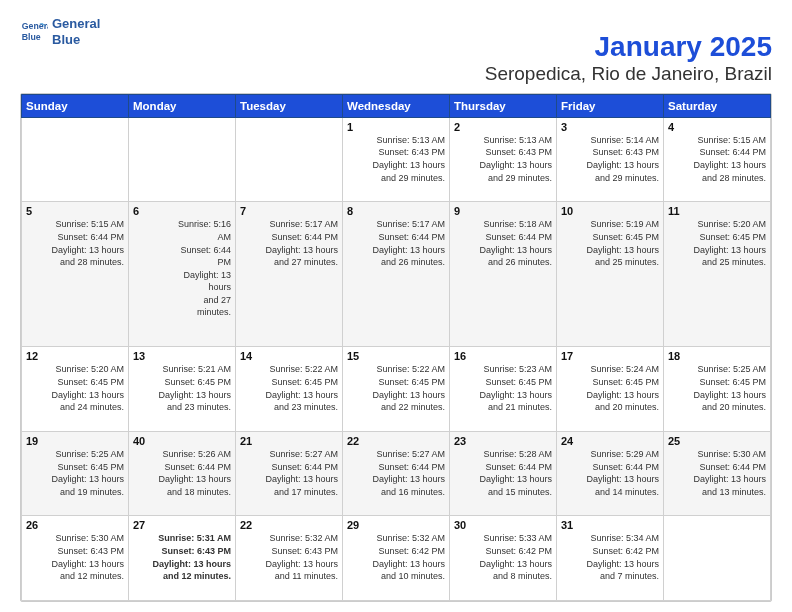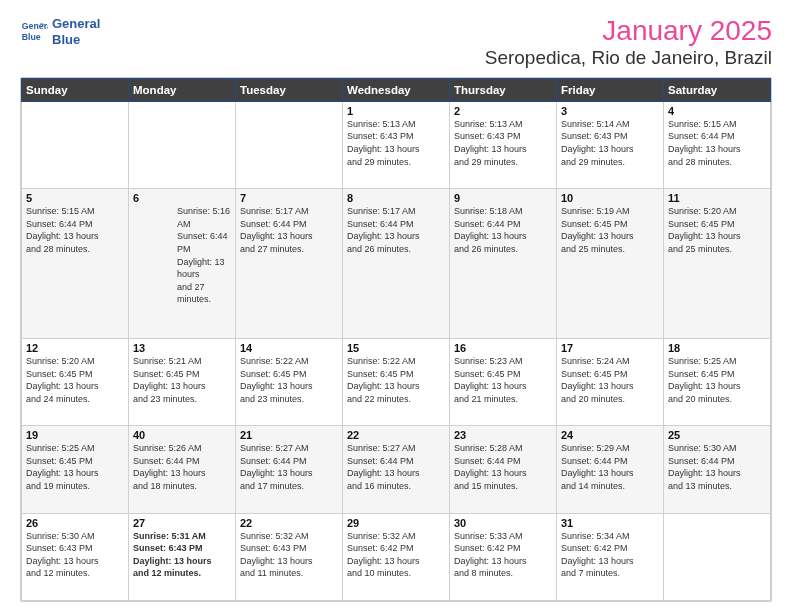--- a/index.html
+++ b/index.html
@@ -36,43 +36,44 @@
     }
     .logo-icon {
       width: 28px;
       height: 28px;
     }
     .title-block {
       text-align: right;
     }
     .title-block h1 {
       font-size: 28px;
-      font-weight: normal;
-      color: #ec4899;
+      font-weight: bold;
+      color: #1d4ed8;
       line-height: 1.1;
+      margin-top: 16px;
     }
     .title-block h2 {
       font-size: 19px;
       font-weight: normal;
       color: #333;
     }
     .calendar {
       flex: 1;
       border: 1px solid #ccc;
       border-radius: 2px;
       overflow: hidden;
     }
     table {
       width: 100%;
       height: 100%;
       border-collapse: collapse;
       table-layout: fixed;
     }
     thead tr th {
-      background: #404040;
+      background: #1d4ed8;
       color: #fff;
       font-size: 11.5px;
       font-weight: bold;
       padding: 5px 4px;
       text-align: left;
       border: 1px solid #1e4a8a;
       margin-top: 28px;
     }
     tbody tr td {
       vertical-align: top;
@@ -89,20 +90,21 @@
       font-size: 11px;
       font-weight: bold;
       color: #111;
       display: block;
       margin-bottom: 1px;
     }
     .day-info {
       font-size: 9px;
       color: #333;
       line-height: 1.4;
+      text-align: right;
     }
     .empty-cell {
       background: #fff !important;
     }
   </style>
 </head>
 <body>
 
 <div class="page">
   <div class="header">

